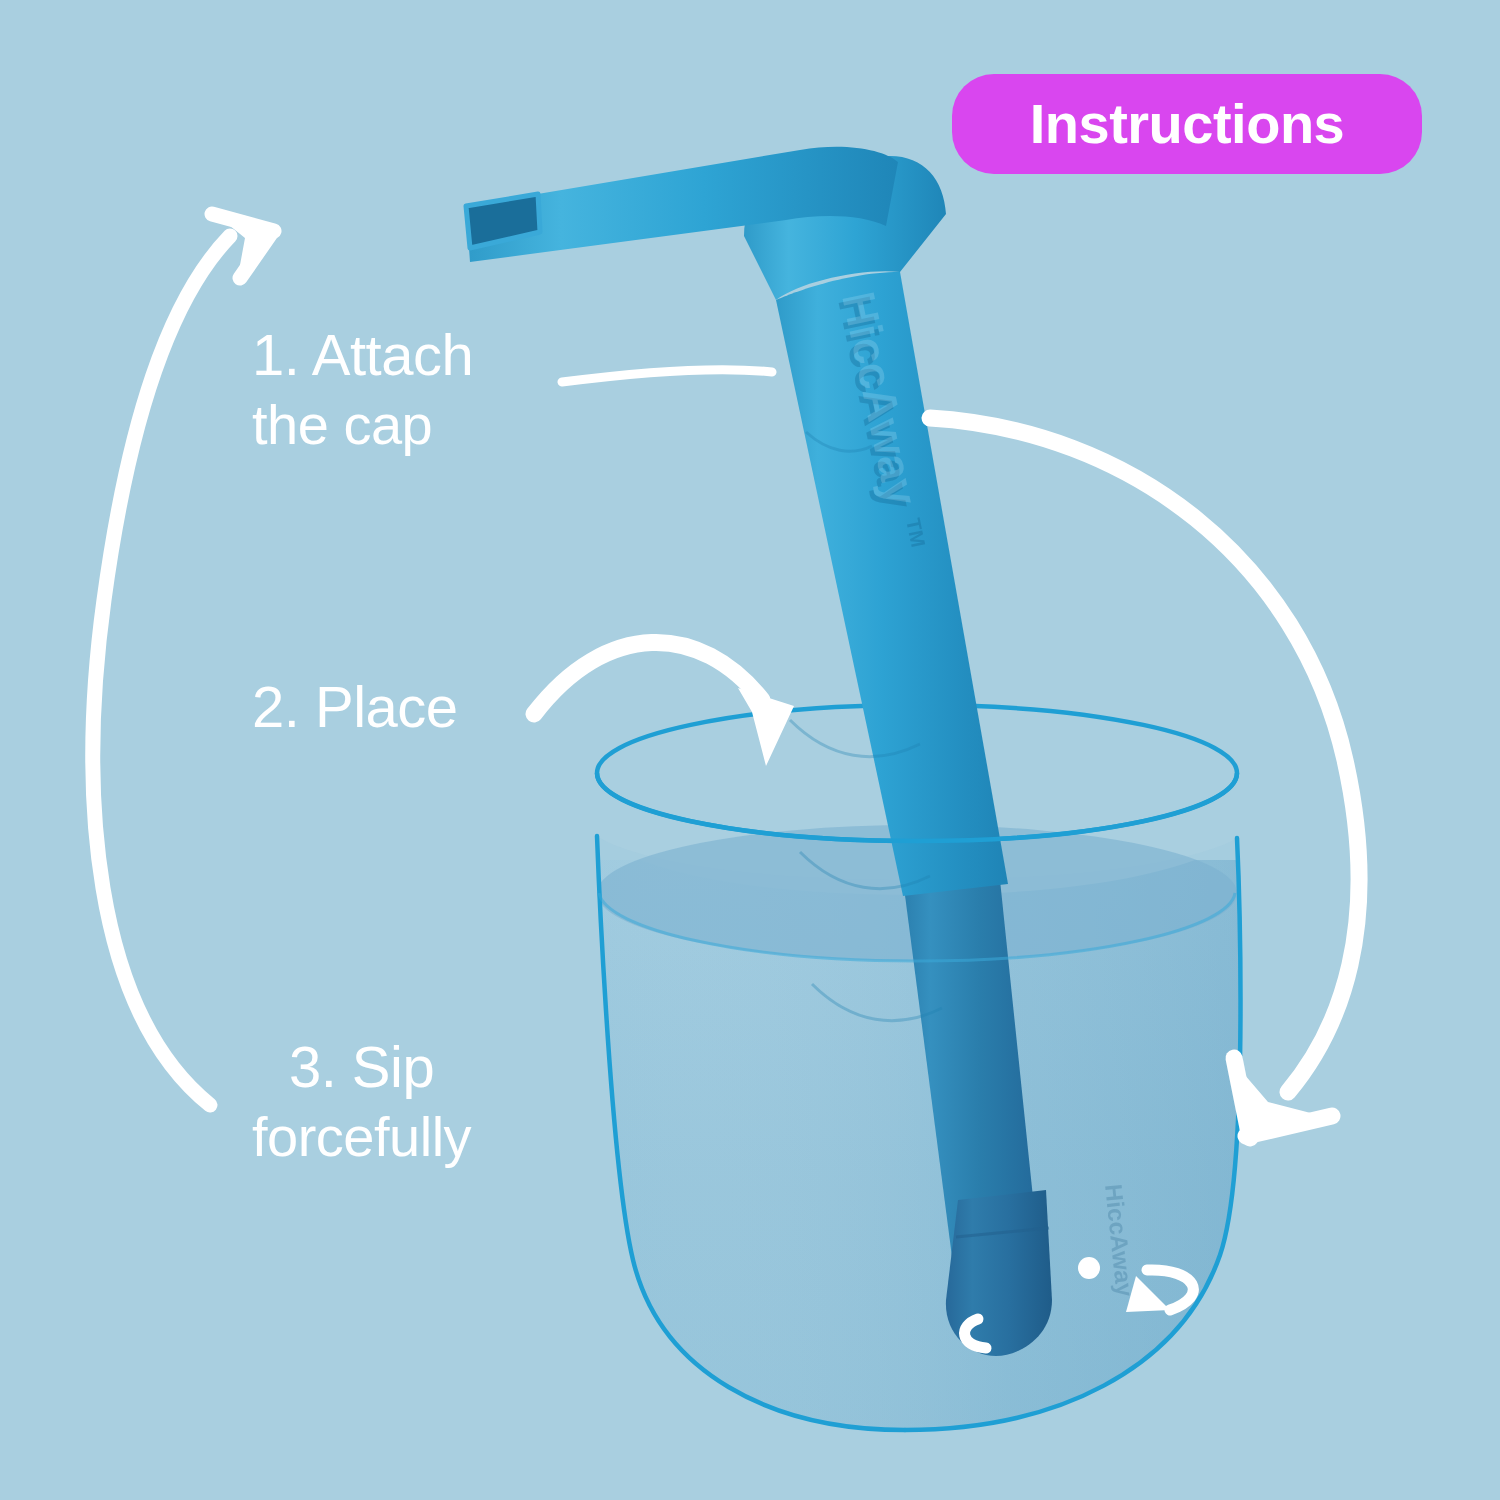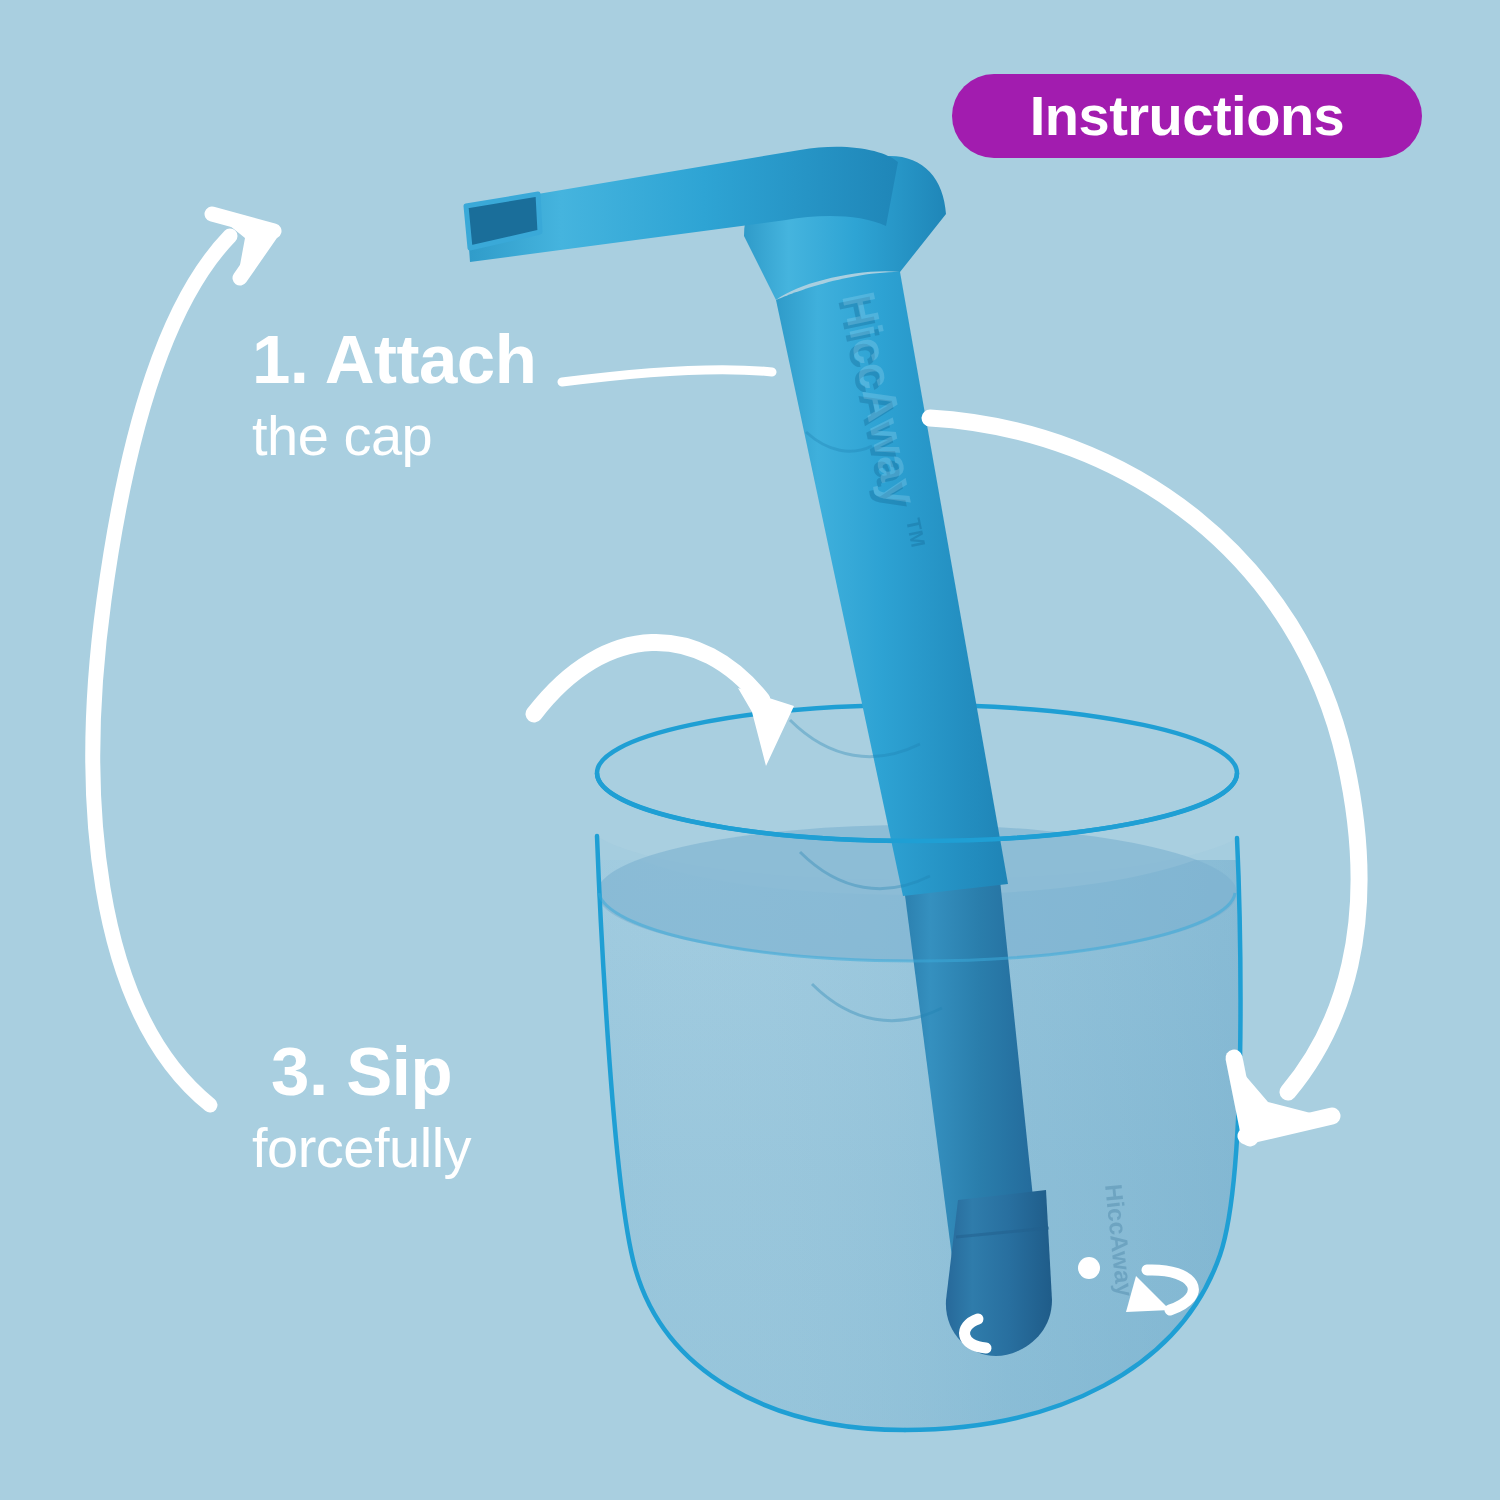--- a/index.html
+++ b/index.html
@@ -21,23 +21,23 @@
     inset: 0;
     width: 1500px;
     height: 1500px;
   }
   
   .badge {
     position: absolute;
     left: 952px;
     top: 74px;
     width: 470px;
-    height: 84px;
+    height: 100px;
     border-radius: 42px;
-    background: #a21caf;
+    background: #d946ef;
     display: flex;
     align-items: center;
     justify-content: center;
     box-sizing: border-box;
   }
   .badge-label {
     color: #ffffff;
     font-size: 56px;
     font-weight: bold;
     letter-spacing: -0.5px;
@@ -46,22 +46,22 @@
   }
   
   .step {
     position: absolute;
     color: #ffffff;
     line-height: 1.02;
     white-space: nowrap;
   }
   .step-title {
     display: block;
-    font-size: 69px;
-    font-weight: bold;
+    font-size: 58px;
+    font-weight: normal;
     letter-spacing: -0.5px;
   }
   .step-sub {
     display: block;
     font-size: 56px;
     font-weight: normal;
     letter-spacing: -0.5px;
     margin-top: 12px;
   }
   #step-1 { left: 252px; top: 325px; }
@@ -246,20 +246,21 @@
   <div class="badge">
     <span class="badge-label">Instructions</span>
   </div>
 
   <div class="step" id="step-1">
     <span class="step-title">1. Attach</span>
     <span class="step-sub">the cap</span>
   </div>
 
   <div class="step" id="step-2">
+    <span class="step-title">2. Place</span>
   </div>
 
   <div class="step" id="step-3">
     <span class="step-title">3. Sip</span>
     <span class="step-sub">forcefully</span>
   </div>
 
 </div>
 
 </body></html>

